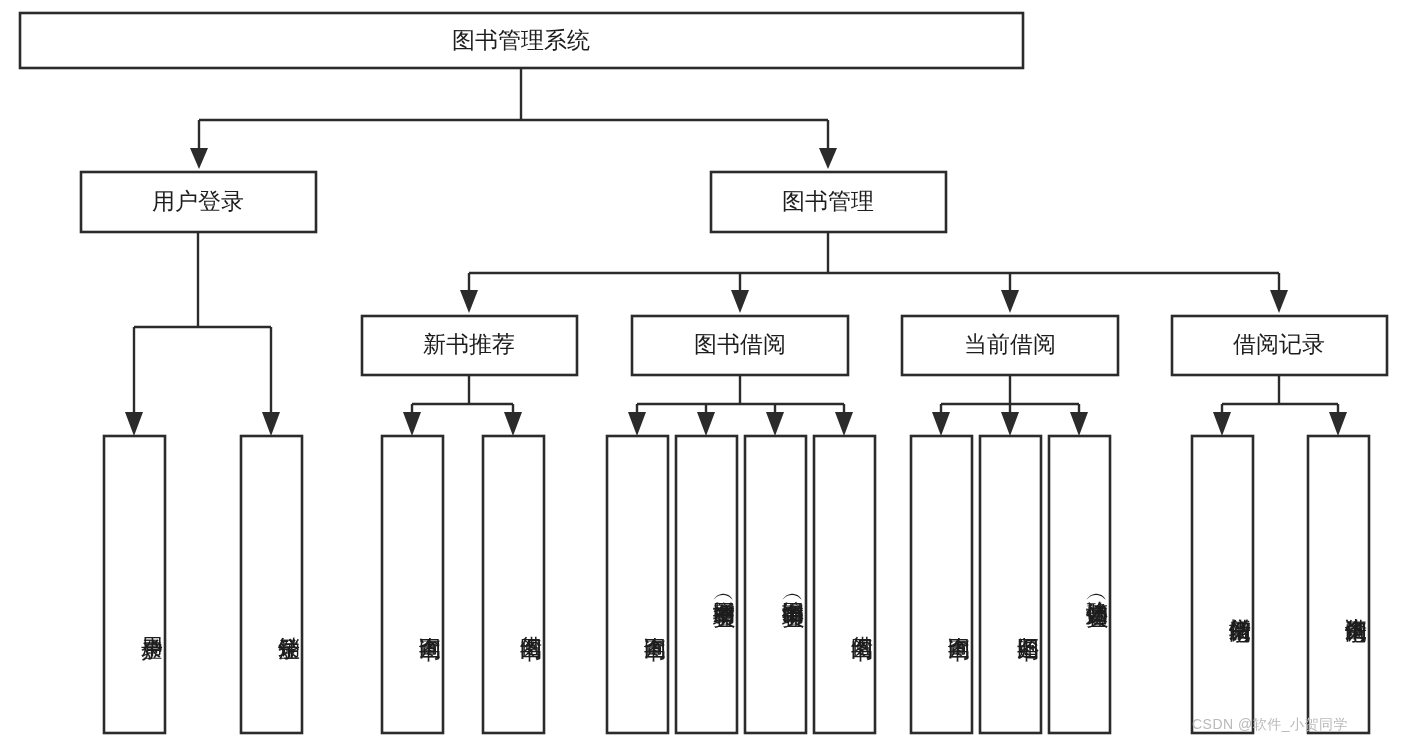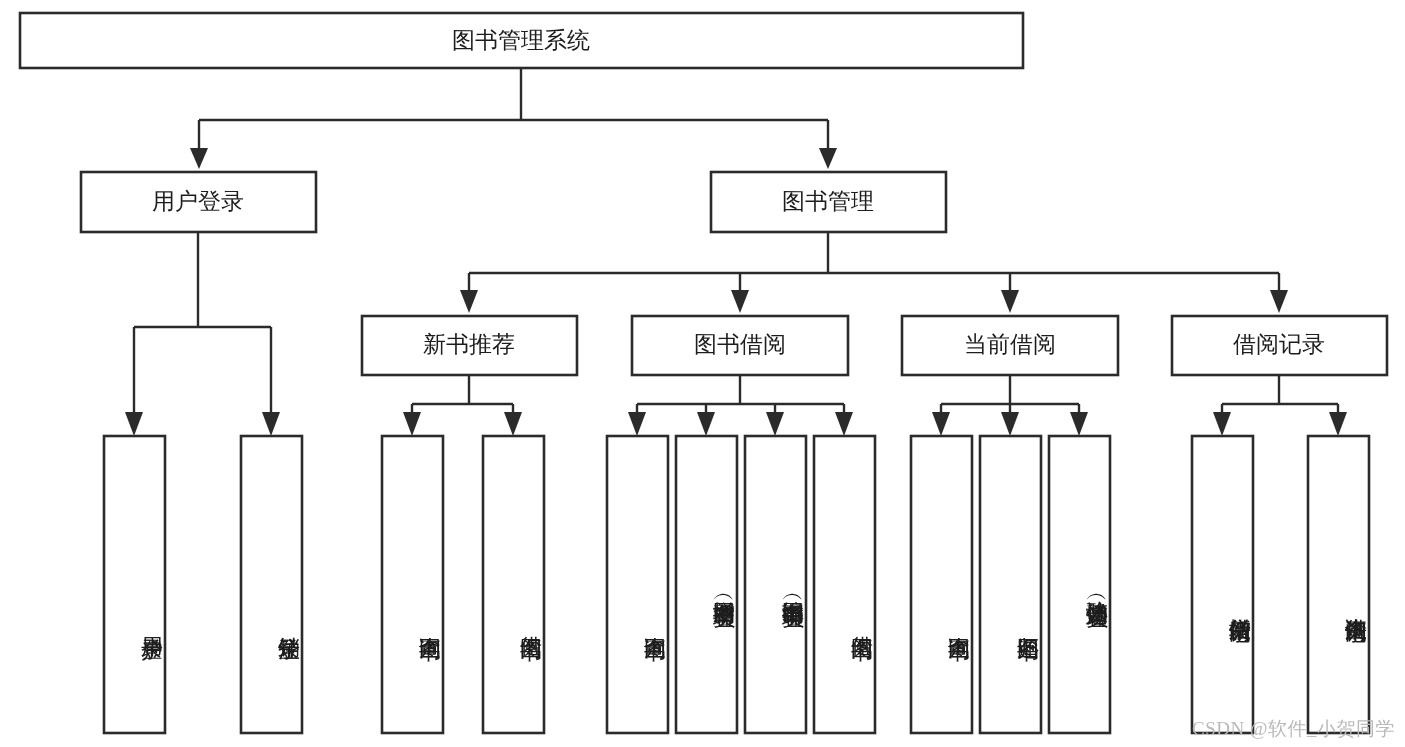--- a/index.html
+++ b/index.html
@@ -59,22 +59,22 @@
     text-orientation: upright;
     letter-spacing: 1px;
     white-space: nowrap;
     display: flex;
     align-items: flex-start;
     justify-content: center;
     pointer-events: none;
   }
   .watermark {
     position: absolute;
-    font-family: Liberation Serif, serif;
-    font-size: 19px;
+    font-family: Liberation Sans, sans-serif;
+    font-size: 14px;
     color: #b9b9b9;
     white-space: nowrap;
     letter-spacing: 0.5px;
   }
 </style>
 </head>
 <body>
 
 <div id="diagram-root">
 

